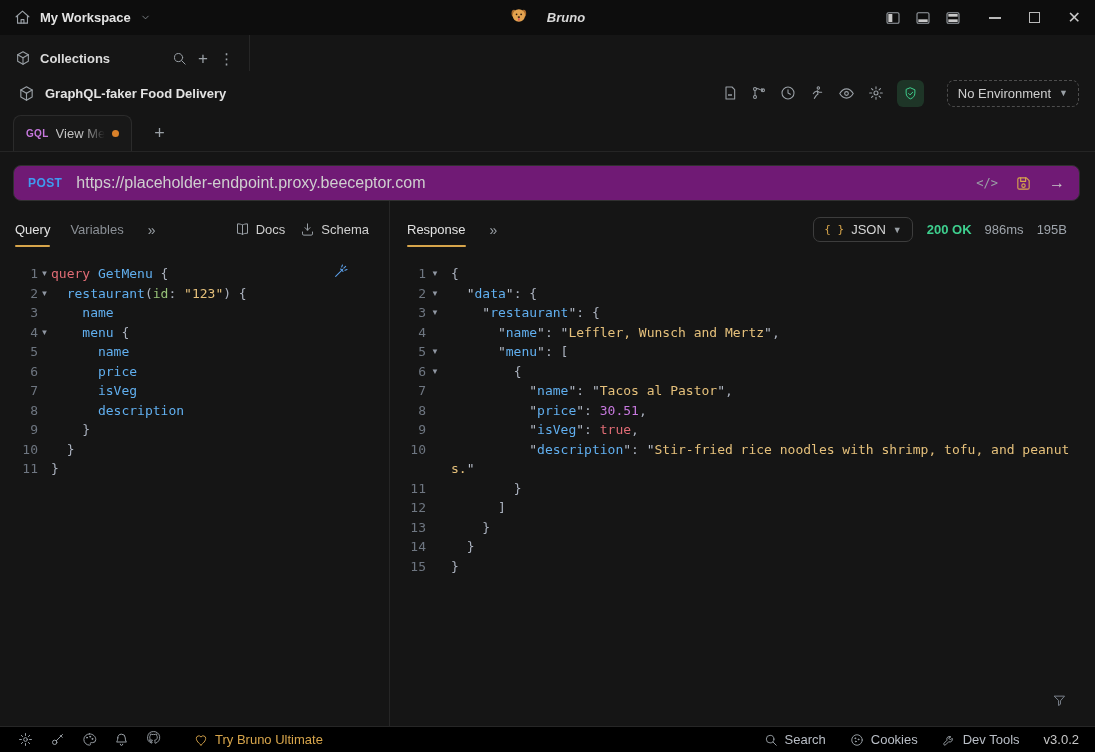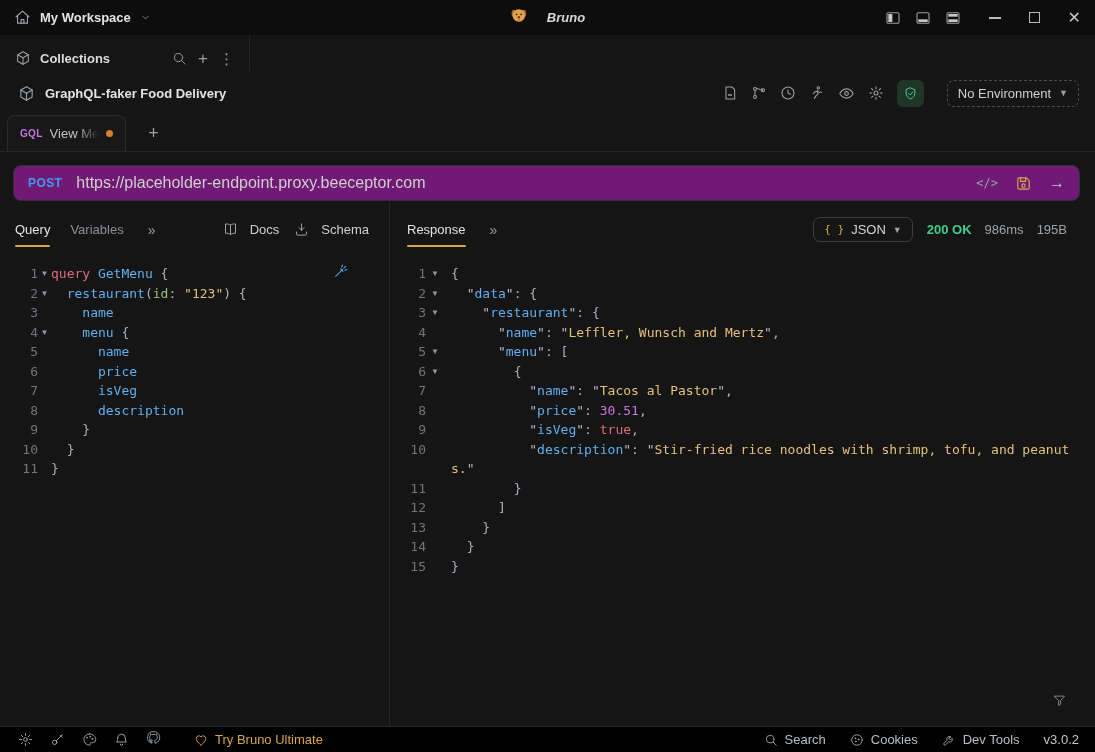--- a/index.html
+++ b/index.html
@@ -34,21 +34,21 @@
   .col-header { height:44px; display:flex; align-items:center; padding:0 16px 0 18px; gap:10px; }
   .col-title { font-size:13px; font-weight:600; color:#e3e3e3; }
   .col-actions { margin-left:auto; display:flex; align-items:center; gap:13px; }
   .shield-btn { width:27px; height:27px; border-radius:6px; background:#1e3527; display:flex; align-items:center; justify-content:center; }
   .env-select { margin-left:10px; border:1px dashed #4d4d4d; border-radius:7px; padding:5px 10px;
     display:flex; align-items:center; gap:8px; font-size:13px; color:#cfcfcf; }
   .caret { font-size:9px; color:#9aa0a6; }
 
   
   .tabbar { height:37px; border-bottom:1px solid #252525; display:flex; align-items:stretch; }
-  .req-tab { margin-left:7px; border:1px solid #2b2b2b; border-bottom:none; border-radius:8px 8px 0 0;
+  .req-tab { margin-left:13px; border:1px solid #2b2b2b; border-bottom:none; border-radius:8px 8px 0 0;
     display:flex; align-items:center; gap:7px; padding:0 12px; background:#181818; }
   .req-tab-badge { font-size:10px; font-weight:700; color:#c678dd; letter-spacing:.3px; }
   .req-tab-title { font-size:13px; color:#c2c2c2; max-width:56px; overflow:hidden; white-space:nowrap;
     -webkit-mask-image:linear-gradient(90deg,#000 55%,rgba(0,0,0,0) 100%);
     mask-image:linear-gradient(90deg,#000 55%,rgba(0,0,0,0) 100%); }
   .dirty-dot { width:7px; height:7px; border-radius:50%; background:#d9812a; }
   .new-tab { margin-left:22px; align-self:center; color:#9aa0a6; font-size:18px; }
 
   
   .request-bar { margin:13px 15px 0 13px; height:36px; border:1px solid #303030; border-radius:8px;
@@ -63,21 +63,21 @@
   .panes { flex:1; display:flex; min-height:0; }
   .pane { display:flex; flex-direction:column; min-height:0; }
   .pane-left { width:389px; }
   .pane-right { flex:1; border-left:1px solid #262626; position:relative; }
   .pane-header { height:35px; margin-top:11px; display:flex; align-items:center; padding-left:15px; }
   .ph-tab { position:relative; height:100%; display:flex; align-items:center; font-size:13px; color:#8b9096; margin-right:20px; }
   .ph-tab.active { color:#e2e2e2; }
   .ph-tab.active::after { content:""; position:absolute; left:0; right:0; bottom:0; height:2px; background:#d7a54b; border-radius:1px; }
   .ph-more { color:#9aa0a6; font-size:14px; margin-left:4px; }
   .ph-right { margin-left:auto; display:flex; align-items:center; gap:15px; margin-right:20px; }
-  .ph-action { display:flex; align-items:center; gap:12px; font-size:13px; color:#cfcfcf; }
+  .ph-action { display:flex; align-items:center; gap:6px; font-size:13px; color:#cfcfcf; }
   .json-btn { border:1px solid #3d3d3d; border-radius:7px; padding:4px 10px; display:flex; align-items:center; gap:7px; }
   .braces { font-family:"DejaVu Sans Mono", monospace; font-size:11px; color:#d7a54b; }
   .json-label { font-size:13px; color:#d6d6d6; }
   .resp-stats { display:flex; align-items:center; gap:13px; margin-right:28px; margin-left:14px; }
   .status-ok { font-size:13px; font-weight:700; color:#3ecf8e; }
   .stat { font-size:13px; color:#9ea4ab; }
 
   
   .code { flex:1; position:relative; padding-top:17px; font-family:"DejaVu Sans Mono", monospace; font-size:13px; overflow:hidden; }
   .code-row { display:flex; line-height:19.5px; }

